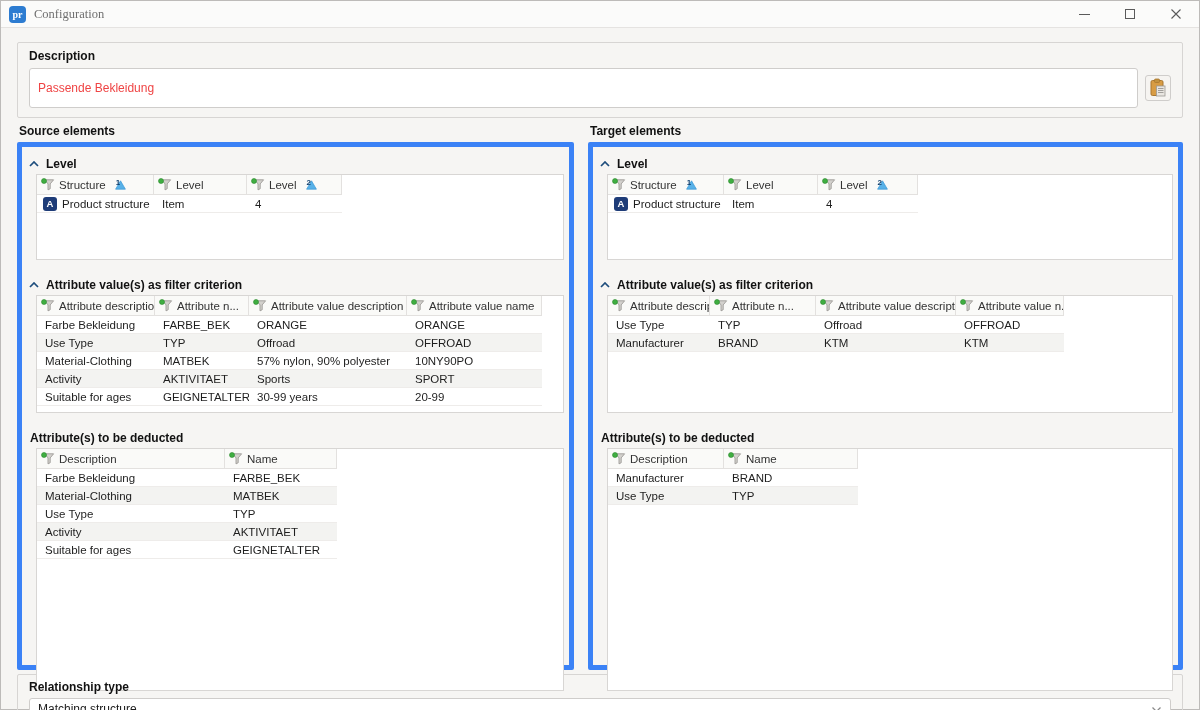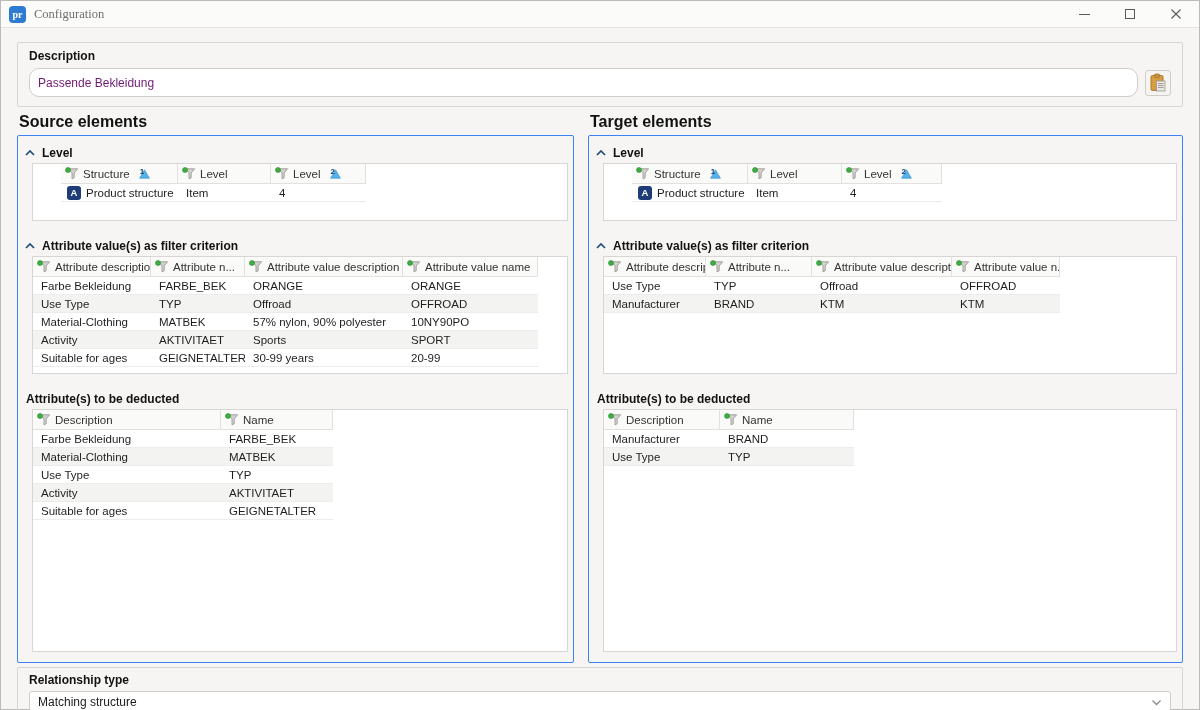--- a/index.html
+++ b/index.html
@@ -16,35 +16,35 @@
   .glyph-min { width:11px; height:1px; background:#5a5a5a; }
   .glyph-max { width:10px; height:10px; border:1px solid #5a5a5a; }
 
   .main { flex:1; padding:14px 16px 0; }
 
   
   .gbox { border:1px solid #d7d5d3; border-radius:2px; }
   .desc-box { padding:6px 11px 9px; }
   .box-label { font-weight:bold; font-size:12px; color:#121212; }
   .desc-row { display:flex; align-items:center; gap:7px; margin-top:5px; }
-  .text-input { flex:1; height:29px; border:1px solid #cfcdcb; border-radius:10px; background:#fff; padding:0 8px; font:12px "Liberation Sans", sans-serif; color:#701a75; outline:none; }
+  .text-input { flex:1; height:40px; border:1px solid #cfcdcb; border-radius:3px; background:#fff; padding:0 8px; font:12px "Liberation Sans", sans-serif; color:#ef4444; outline:none; }
   .paste-btn { width:26px; height:26px; border:1px solid #cfcdcb; border-radius:3px; background:#f6f4f1; display:flex; align-items:center; justify-content:center; }
 
   
   .cols { display:flex; gap:14px; margin-top:6px; }
   .col-src { width:557px; flex:0 0 557px; }
   .col-tgt { flex:1; }
-  .col-label { font-weight:bold; font-size:16px; margin:0 0 4px 2px; color:#121212; }
-  .panel { border:1px solid #3b82f6; height:528px; padding:5px 4px 0;text-align:center; }
+  .col-label { font-weight:bold; font-size:12px; margin:0 0 4px 2px; color:#121212; }
+  .panel { border:5px solid #3b82f6; height:528px; padding:5px 4px 0;text-align:center; }
   .sec { margin-bottom:13px; }
   .sec-hd { display:flex; align-items:center; gap:7px; padding:3px 0 2px 3px; font-weight:bold; font-size:12px; color:#121212; height:22px; }
   .sec-hd.no-caret { padding-left:4px; }
   .caret { display:flex; align-items:center; }
   .tbl { background:#fff; border:1px solid #d8d6d4; margin-left:10px; margin-right:1px; overflow:hidden; }
-  .h-level { height:58px;padding-left:28px; }
+  .h-level { height:86px; }
   .h-filter { height:118px; }
   .h-deduct { height:243px; }
 
   
   .t-head { display:flex; background:#fafaf8; height:20px; border-bottom:1px solid #e3e1df; }
   .t-hcell { display:flex; align-items:center; gap:4px; padding-left:4px; border-right:1px solid #e3e1df; font-size:11.5px; color:#333; white-space:nowrap; overflow:hidden; flex:0 0 auto; }
   .t-row { display:flex; height:18px; border-bottom:1px solid #eeecea; }
   .t-row.alt { background:#f3f3f1; }
   .t-cell { display:flex; align-items:center; gap:5px; padding-left:8px; font-size:11.5px; color:#1e1e1e; white-space:nowrap; overflow:hidden; flex:0 0 auto; }
   .row-ic { width:14px; height:14px; border-radius:3px; background:#1e3c78; color:#fff; font-size:9.5px; font-weight:bold; display:inline-flex; align-items:center; justify-content:center; flex:0 0 14px; margin-left:-2px; }

